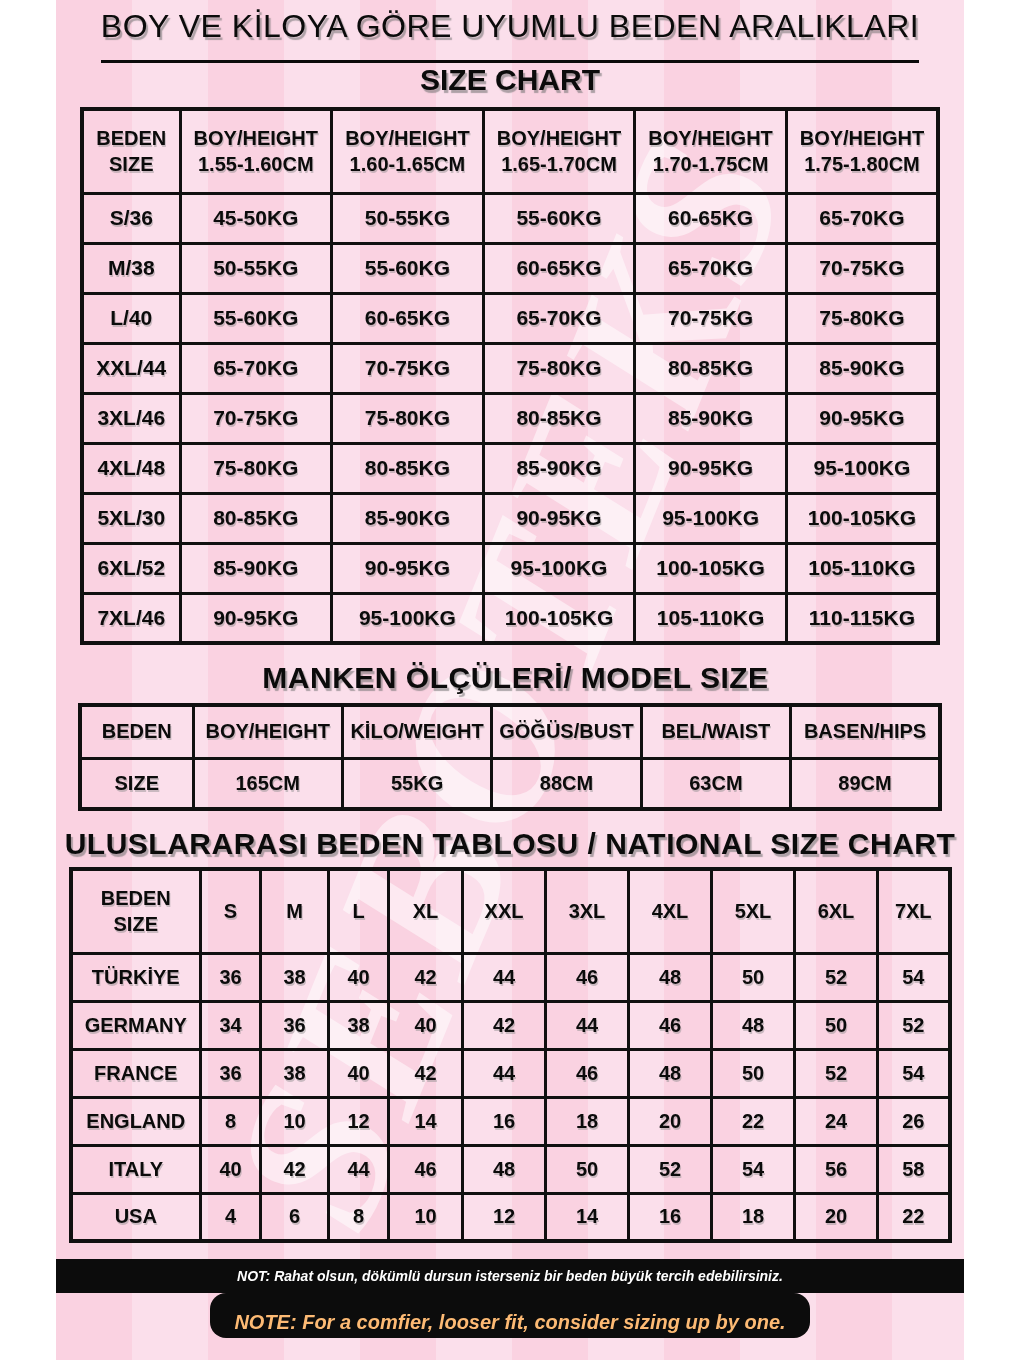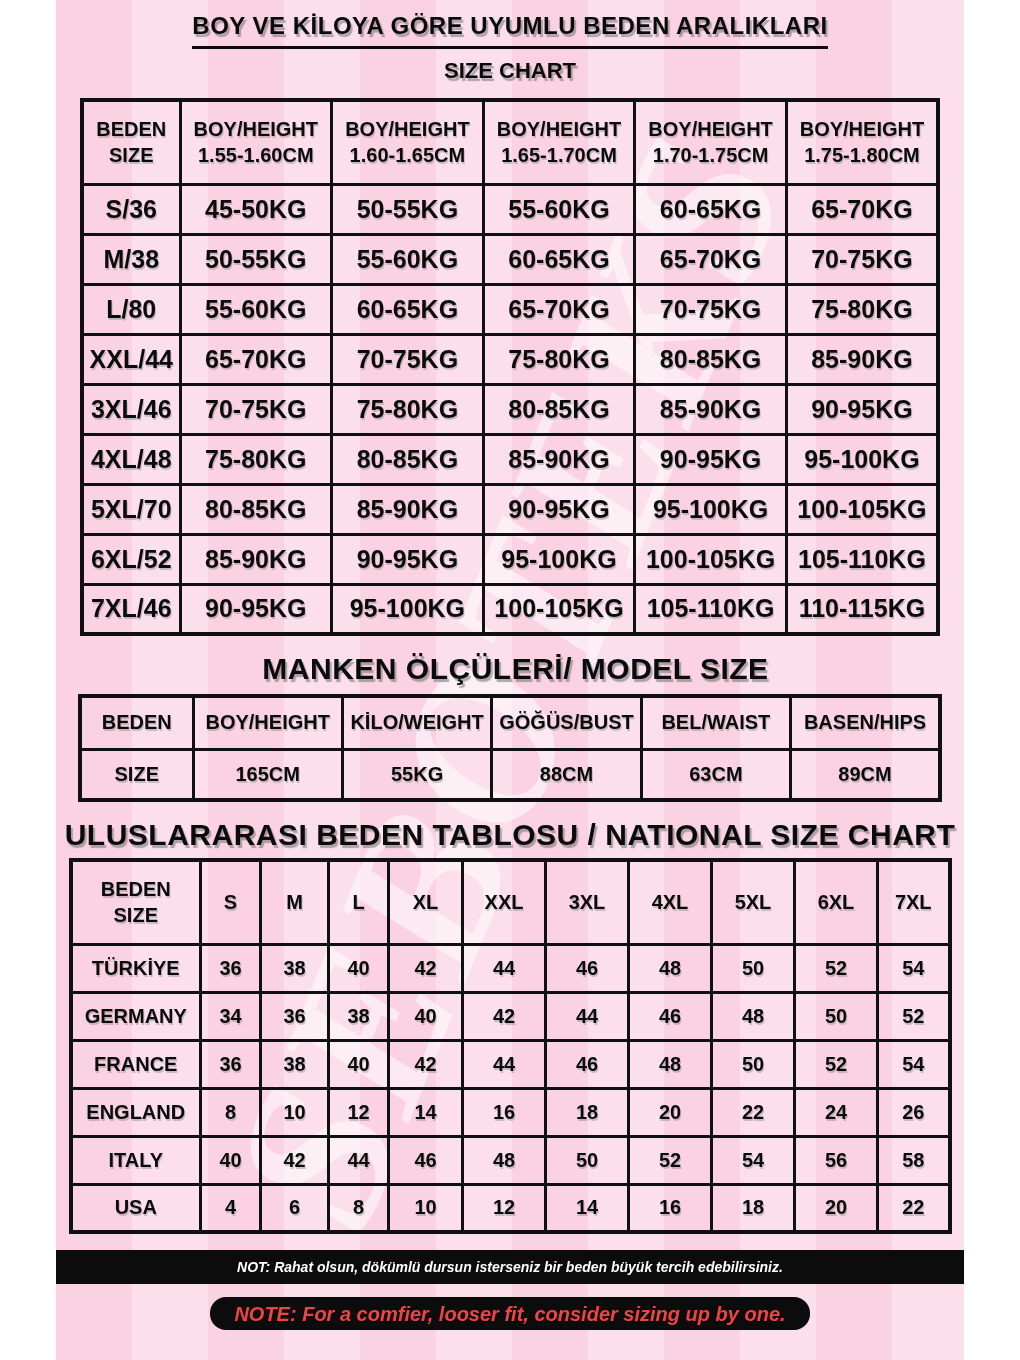--- a/index.html
+++ b/index.html
@@ -24,28 +24,28 @@
     font-family:"Liberation Serif","DejaVu Serif",serif;
     font-style:italic; font-weight:bold;
     font-size:215px; letter-spacing:6px;
     color:rgba(255,255,255,0.52);
     white-space:nowrap; z-index:1; pointer-events:none;
   }
   .content { position:relative; z-index:2; padding-top:8px; text-align:center; }
 
   .title1 {
     display:inline-block;
-    font-size:24px; font-weight:bold; color:#0b0b0b;
+    font-size:32px; font-weight:normal; color:#0b0b0b;
     letter-spacing:0.5px; line-height:36px;
-    border-bottom:3px solid #0b0b0b; padding-bottom:2px;
+    border-bottom:3px solid #0b0b0b; padding-bottom:16px;
     text-shadow:2px 3px 1px rgba(110,110,110,0.55);
   }
   .title2 {
-    font-size:22px; font-weight:bold; color:#0b0b0b;
-    margin-top:5px; line-height:34px;
+    font-size:30px; font-weight:bold; color:#0b0b0b;
+    line-height:34px;
     text-shadow:2px 3px 1px rgba(110,110,110,0.55);
   }
   .section-title {
     font-size:30px; font-weight:bold; color:#0b0b0b;
     line-height:34px; letter-spacing:0.5px;
     text-shadow:2px 3px 1px rgba(110,110,110,0.55);
   }
 
   table {
     border-collapse:collapse; table-layout:fixed;
@@ -59,21 +59,21 @@
     white-space:pre-line;
     text-shadow:1px 2px 0 rgba(140,140,140,0.45);
     overflow:hidden;
   }
 
   
   #size-chart { width:860px; margin-top:10px; }
   #size-chart thead tr { height:84px; }
   #size-chart tbody tr { height:50px; }
   #size-chart th { font-size:20px; line-height:26px; }
-  #size-chart td { font-size:25px; }
+  #size-chart td { font-size:21px; }
   #size-chart col.c-label { width:98px; }
 
   
   #model-size { width:864px; margin-top:8px; }
   #model-size thead tr { height:53px; }
   #model-size tbody tr { height:51px; }
   #model-size th, #model-size td { font-size:20px; }
   #model-size col.m-label { width:113px; }
 
   
@@ -95,24 +95,24 @@
   #national-size col:nth-child(11) { width:72px; }
 
   .note-bar {
     margin-top:7px; width:100%; height:34px;
     background:#0c0c0c; color:#ffffff;
     font-size:14px; font-weight:bold; font-style:italic;
     display:flex; align-items:center; justify-content:center;
     white-space:nowrap;
   }
   .note-pill {
-    margin:13px auto 0; width:fit-content;
-    background:#0c0c0c; color:#ef4444;
+    margin:0 auto 0; width:fit-content;
+    background:#0c0c0c; color:#fdba74;
     font-size:20px; font-weight:bold; font-style:italic;
-    padding:6px 24px 4px; border-radius:16px;
+    padding:18px 24px 4px; border-radius:16px;
     white-space:nowrap;
   }
 </style>
 </head>
 <body>
 
 <div class="card">
   <div class="watermark">SEBOTEKS</div>
 
   <div class="content">
@@ -158,21 +158,21 @@
           </tr>
           <tr>
             <td>M/38</td>
             <td>50-55KG</td>
             <td>55-60KG</td>
             <td>60-65KG</td>
             <td>65-70KG</td>
             <td>70-75KG</td>
           </tr>
           <tr>
-            <td>L/80</td>
+            <td>L/40</td>
             <td>55-60KG</td>
             <td>60-65KG</td>
             <td>65-70KG</td>
             <td>70-75KG</td>
             <td>75-80KG</td>
           </tr>
           <tr>
             <td>XXL/44</td>
             <td>65-70KG</td>
             <td>70-75KG</td>
@@ -190,21 +190,21 @@
           </tr>
           <tr>
             <td>4XL/48</td>
             <td>75-80KG</td>
             <td>80-85KG</td>
             <td>85-90KG</td>
             <td>90-95KG</td>
             <td>95-100KG</td>
           </tr>
           <tr>
-            <td>5XL/70</td>
+            <td>5XL/30</td>
             <td>80-85KG</td>
             <td>85-90KG</td>
             <td>90-95KG</td>
             <td>95-100KG</td>
             <td>100-105KG</td>
           </tr>
           <tr>
             <td>6XL/52</td>
             <td>85-90KG</td>
             <td>90-95KG</td>

